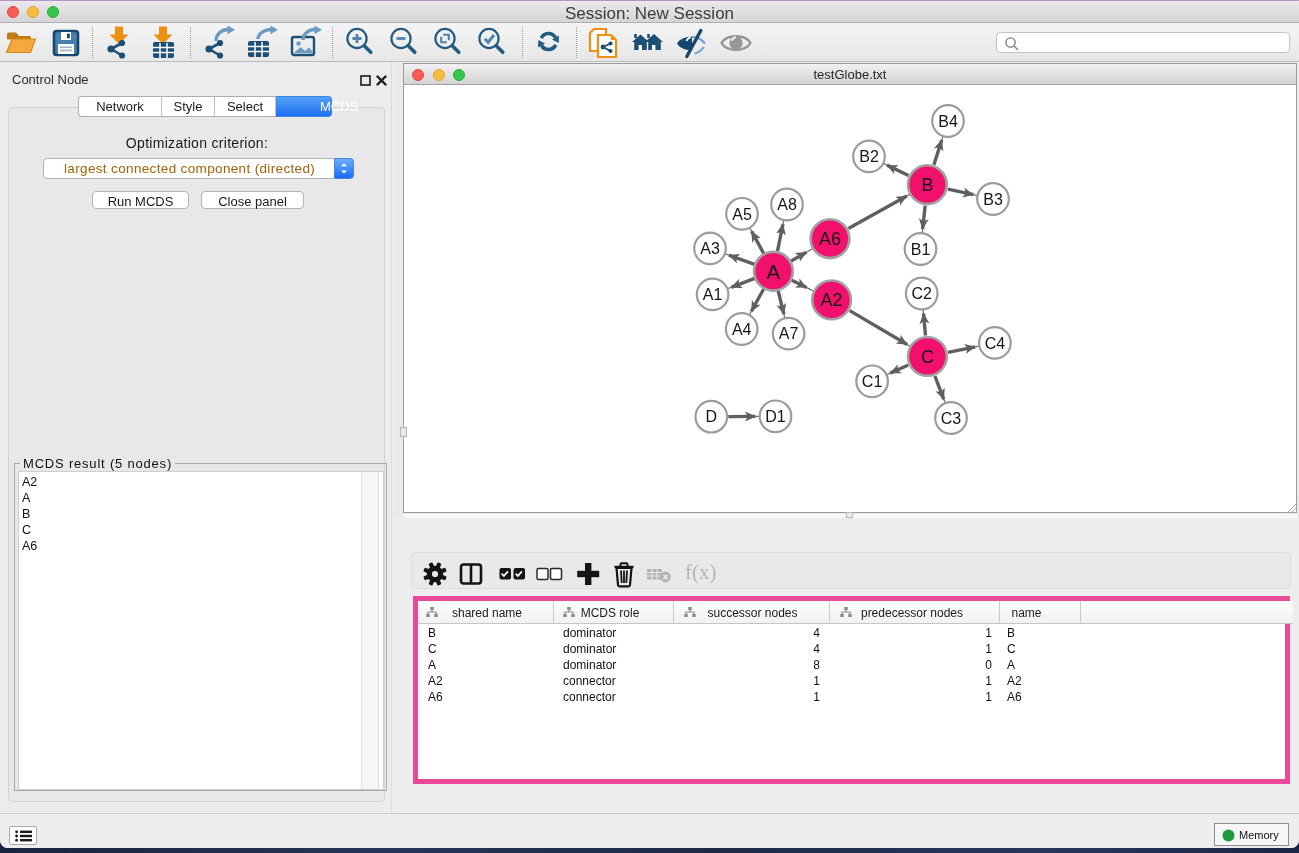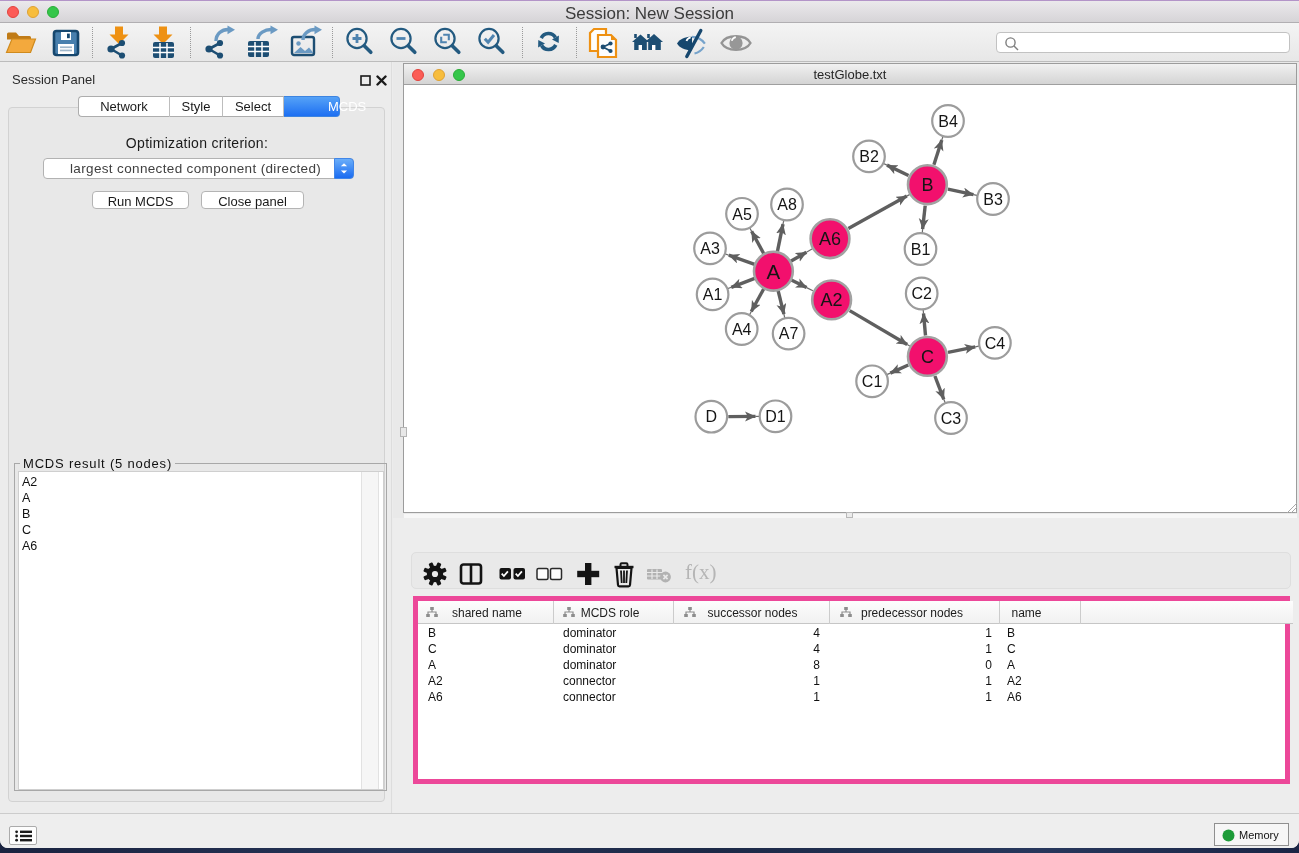--- a/index.html
+++ b/index.html
@@ -198,43 +198,43 @@
 <path d="M12.7 13.8 a5.6 5.6 0 0 1 4.1 -3.7" stroke="#fff" stroke-width="1.7" fill="none"></path>
 </svg>
     <div id="searchbox"></div>
     <svg class="abs" style="left:1004px; top:13px" width="16" height="16" viewBox="0 0 16 16">
       <circle cx="6.5" cy="6.5" r="4.6" fill="none" stroke="#7e7e7e" stroke-width="1.4"></circle>
       <line x1="10" y1="10" x2="14" y2="14" stroke="#7e7e7e" stroke-width="1.4"></line>
     </svg>
   </div>
 
   <div id="cpanel">
-    <div class="paneltitle abs" style="left:12px; top:10px;">Session Panel</div>
+    <div class="paneltitle abs" style="left:12px; top:10px;">Control Node</div>
     <svg class="abs" style="left:360px; top:13px" width="11" height="11" viewBox="0 0 11 11">
       <rect x="1" y="1" width="9" height="9" fill="none" stroke="#1a1a1a" stroke-width="1.6"></rect>
     </svg>
     <svg class="abs" style="left:376px; top:13px" width="11" height="11" viewBox="0 0 11 11">
       <path d="M1.5 1.5 L9.5 9.5 M9.5 1.5 L1.5 9.5" stroke="#1a1a1a" stroke-width="2.4" stroke-linecap="round"></path>
     </svg>
     <div id="cp-pane"></div>
     <div class="seg" style="left:78px; top:34px;">
-      <div class="s" style="width:92px">Network</div>
+      <div class="s" style="width:84px">Network</div>
       <div class="s" style="width:53px">Style</div>
       <div class="s" style="width:61px">Select</div>
       <div class="s sel" style="width:56px">MCDS</div>
     </div>
     <div class="abs" style="left:8px; top:73px; width:378px; text-align:center; font-size:14px; letter-spacing:0.3px; color:#1a1a1a;">Optimization criterion:</div>
 
 <div class="abs" style="left:43px; top:96px; width:311px; height:21px; background:#fff; border:1px solid #b2b2b2; border-radius:4px;"></div>
 <div class="abs" style="left:334px; top:96px; width:20px; height:21px; background:linear-gradient(#6aaef9,#1a6bf1); border:1px solid #4186e8; border-radius:0 4px 4px 0;"></div>
 <svg class="abs" style="left:338px; top:99px" width="12" height="15" viewBox="0 0 12 15">
   <path d="M2.9 5.3 L6 2.2 L9.1 5.3 z" fill="#fff"></path>
   <path d="M2.9 9.4 L6 12.5 L9.1 9.4 z" fill="#fff"></path>
 </svg>
-<div class="abs" style="left:70px; top:99px; font-size:13.5px; letter-spacing:0.35px; color:#404040;">largest connected component (directed)</div>
+<div class="abs" style="left:64px; top:99px; font-size:13.5px; letter-spacing:0.35px; color:#a16207;">largest connected component (directed)</div>
 
     <div class="btn" style="left:92px; top:129px; width:97px;">Run MCDS</div>
     <div class="btn" style="left:201px; top:129px; width:103px;">Close panel</div>
 
 <div class="abs" style="left:14px; top:401px; width:373px; height:328px; border:1px solid #a8a8a8;"></div>
 <div class="abs" style="left:20px; top:394px; font-size:13px; letter-spacing:0.8px; color:#111; background:#e8e8e8; padding:0 3px;">MCDS result (5 nodes)</div>
 <div class="abs" style="left:18px; top:409px; width:366px; height:319px; background:#fff; border:1px solid #cfcfcf;"></div>
 <div class="abs" style="left:361px; top:410px; width:18px; height:317px; background:#f6f6f6; border-left:1px solid #e2e2e2; border-right:1px solid #e2e2e2;"></div>
 <div class="abs" style="left:22px; top:412px; font-size:12.5px; color:#111; line-height:16px;">A2<br>A<br>B<br>C<br>A6</div>
 

